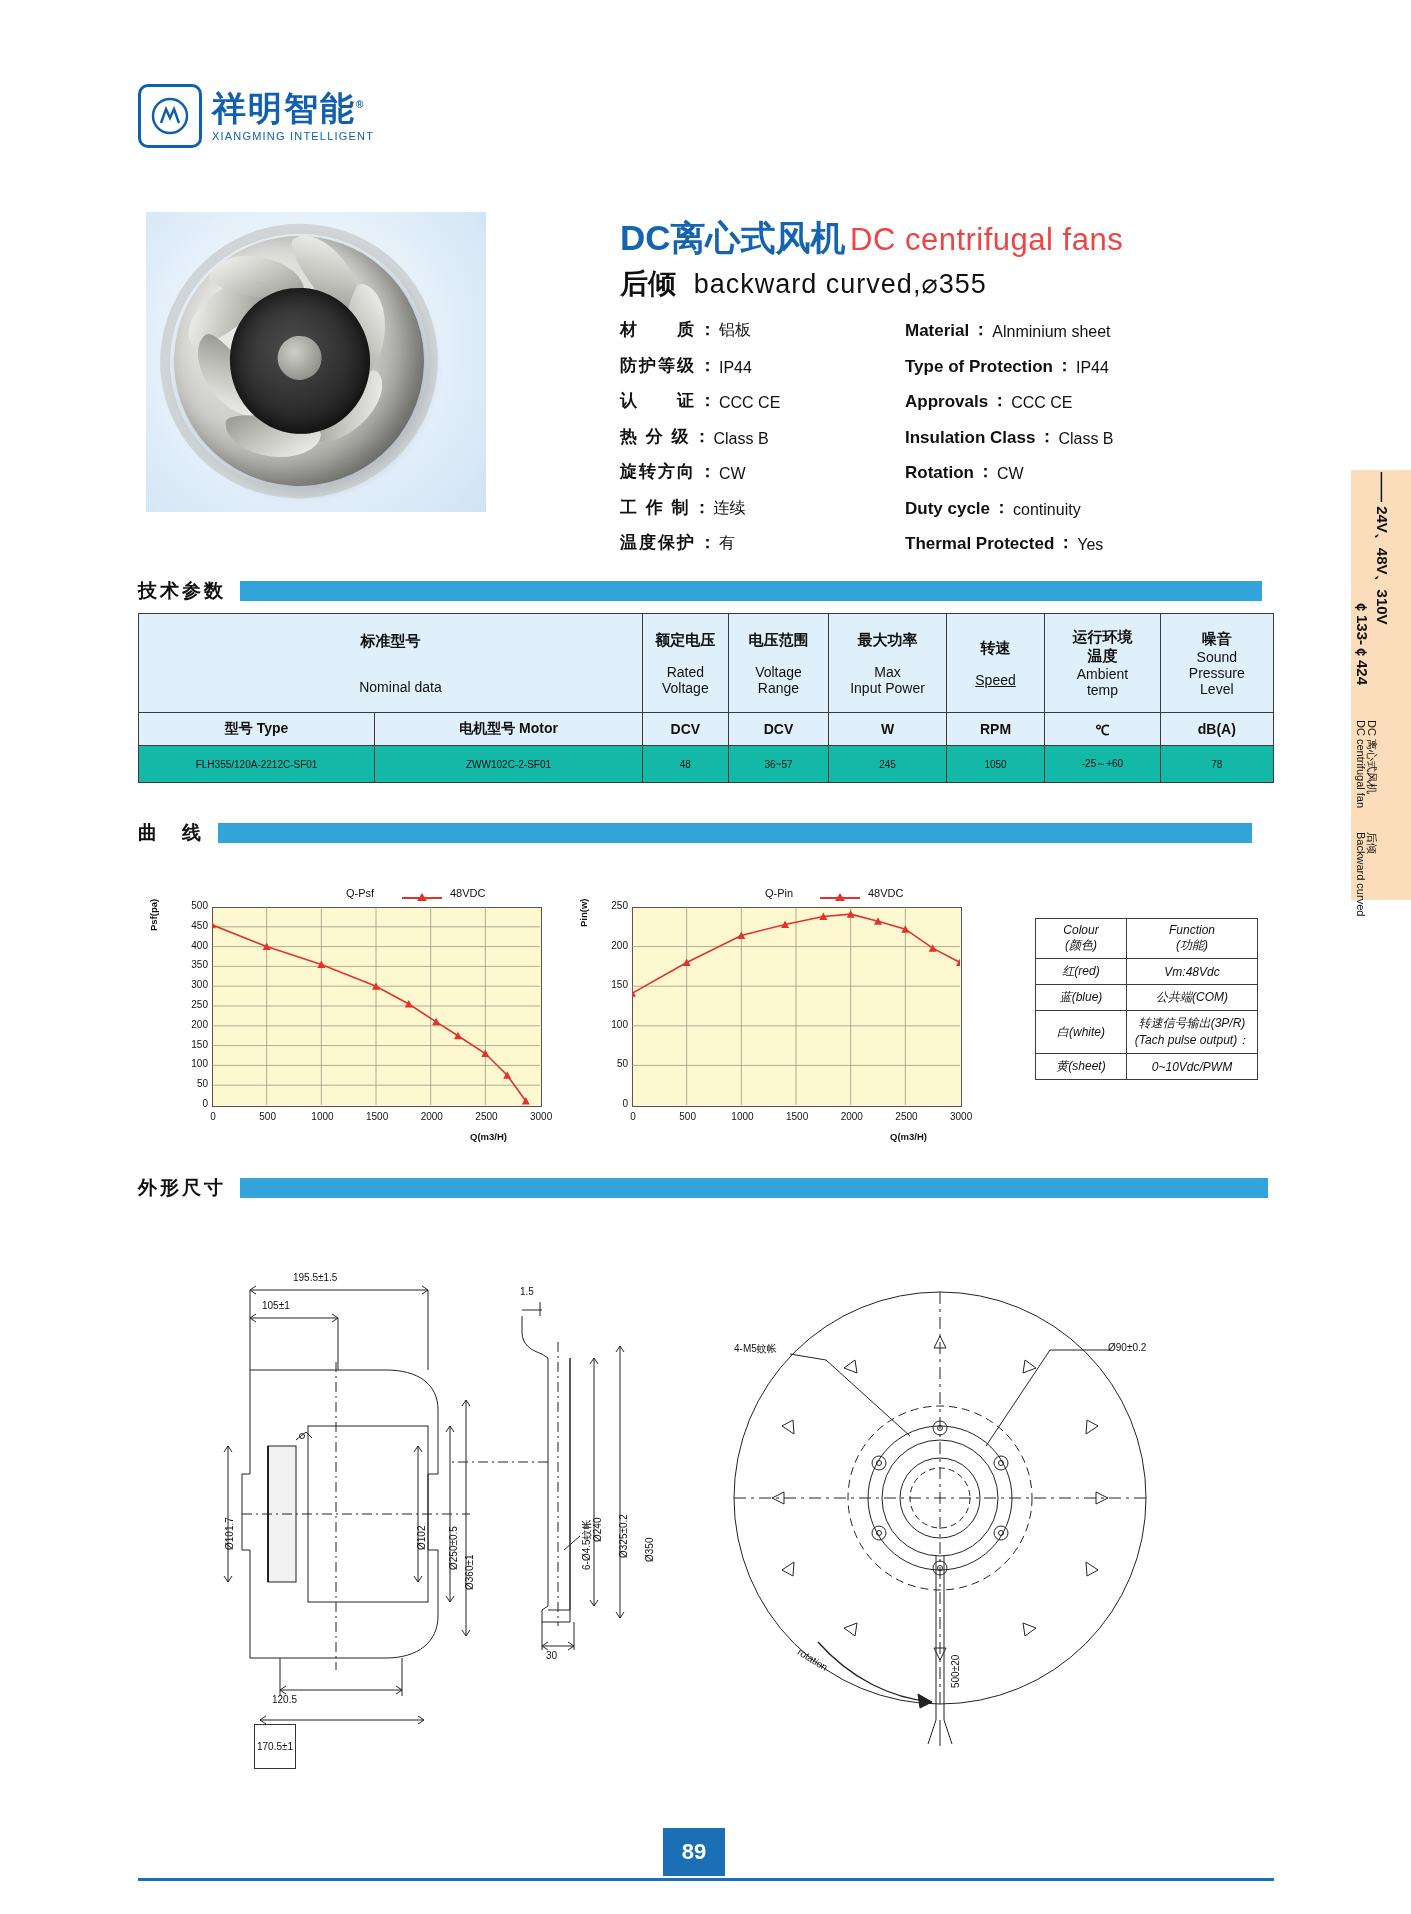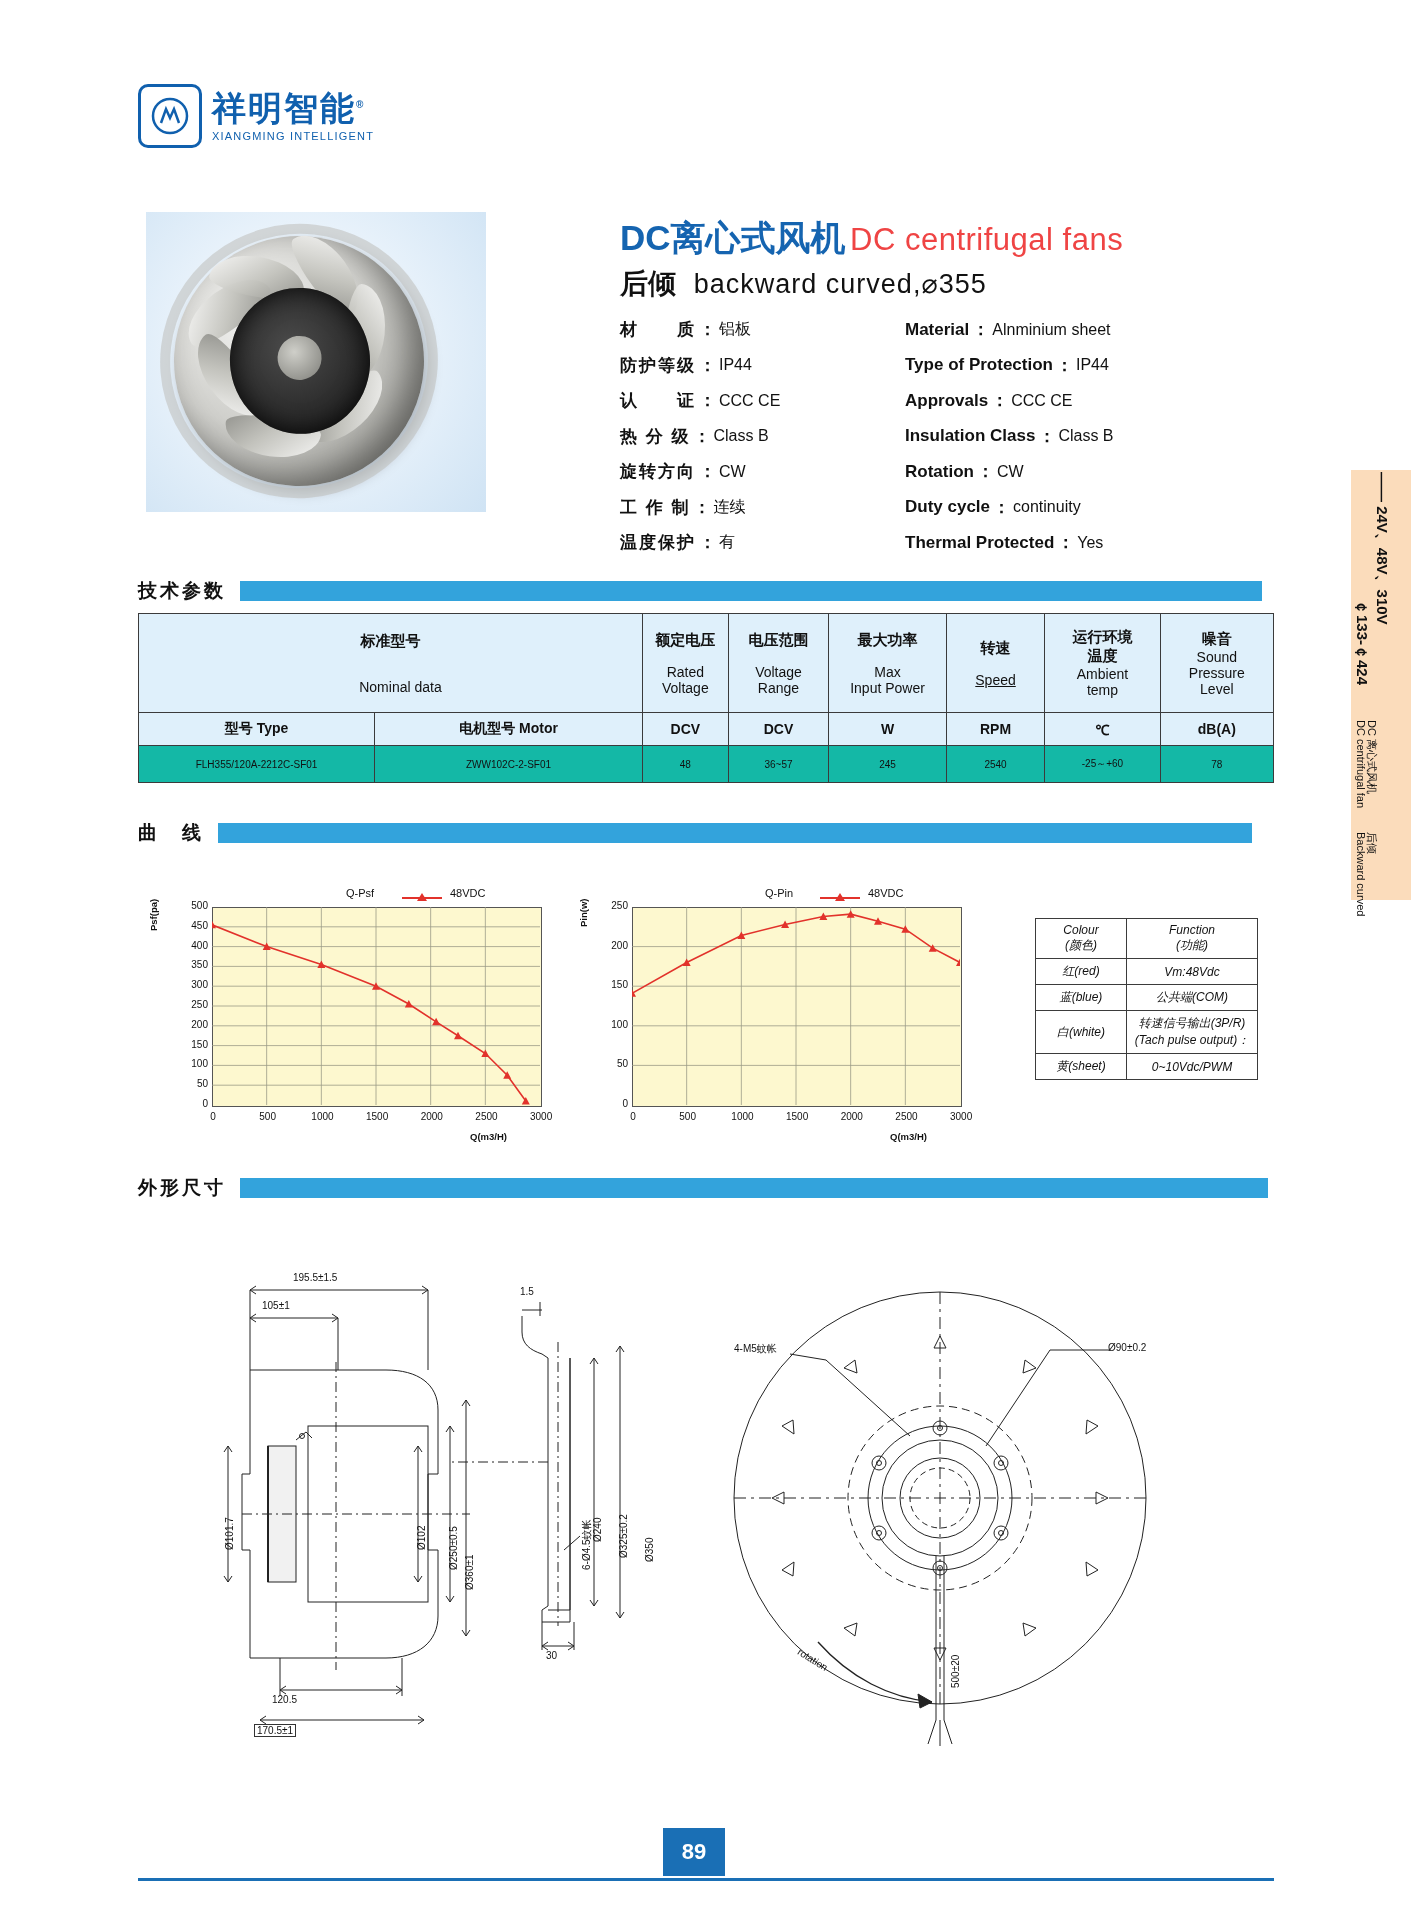--- a/index.html
+++ b/index.html
@@ -42,21 +42,21 @@
   .title-main{position:absolute;left:620px;top:215px;white-space:nowrap;}
   .t-cn{font-size:35px;font-weight:bold;color:#1564b0;font-family:"Liberation Sans",sans-serif;}
   .t-en{font-size:31px;color:#ef4444;letter-spacing:.5px;}
   .title-sub{position:absolute;left:620px;top:265px;white-space:nowrap;}
   .s-cn{font-size:28px;font-weight:bold;color:#111;}
   .s-en{font-size:27px;color:#111;letter-spacing:1px;}
 
   
   .spec-cn{position:absolute;left:620px;top:318px;width:240px;}
   .spec-en{position:absolute;left:905px;top:318px;width:330px;}
-  .spec-row{display:flex;align-items:center;margin-bottom:12.5px;white-space:nowrap;}
+  .spec-row{display:flex;align-items:flex-end;margin-bottom:12.5px;white-space:nowrap;}
   .spec-label{font-size:17px;font-weight:bold;color:#111;}
   .spec-colon{font-size:17px;font-weight:bold;margin:0 3px;}
   .spec-val{font-size:16px;color:#111;}
   .spec-cn .spec-label{letter-spacing:2px;}
 
   
   .sec{position:absolute;display:flex;align-items:center;}
   .sec-title{font-size:19px;font-weight:bold;color:#111;letter-spacing:3px;white-space:nowrap;}
   .sec-bar{height:20px;background:#33a3dc;margin-left:14px;}
 
@@ -273,21 +273,21 @@
       <td>RPM</td>
       <td>℃</td>
       <td>dB(A)</td>
     </tr>
     <tr class="datarow">
       <td>FLH355/120A-2212C-SF01</td>
       <td>ZWW102C-2-SF01</td>
       <td>48</td>
       <td>36~57</td>
       <td>245</td>
-      <td>2540</td>
+      <td>1050</td>
       <td>-25～+60</td>
       <td>78</td>
     </tr>
   </tbody>
     </table>
 
   <div class="sec" style="left:138px;top:820px;width:1136px;">
     <span class="sec-title">曲　线</span>
     <span class="sec-bar" style="width:1034px;"></span>
   </div>
@@ -582,21 +582,21 @@
     </svg>
 
     
     <div class="dim" style="left:143px;top:22px;">195.5±1.5</div>
     <div class="dim" style="left:112px;top:50px;">105±1</div>
     <div class="dimv" style="left:74px;top:300px;">Ø101.7</div>
     <div class="dimv" style="left:266px;top:300px;">Ø102</div>
     <div class="dimv" style="left:298px;top:320px;">Ø250±0.5</div>
     <div class="dimv" style="left:314px;top:340px;">Ø360±1</div>
     <div class="dim" style="left:122px;top:444px;">120.5</div>
-    <div class="dim" style="left:104px;top:474px;border:1px solid #333;padding:0 2px;">170.5±1</div>
+    <div class="dim" style="left:104px;top:474px;border:1px solid #333;padding:16px 2px;">170.5±1</div>
 
     <div class="dim" style="left:370px;top:36px;">1.5</div>
     <div class="dimv" style="left:442px;top:292px;">Ø240</div>
     <div class="dimv" style="left:468px;top:308px;">Ø325±0.2</div>
     <div class="dimv" style="left:430px;top:320px;">6-Ø4.5蚊帐</div>
     <div class="dim" style="left:396px;top:400px;">30</div>
 
     <div class="dim" style="left:584px;top:92px;">4-M5蚊帐</div>
     <div class="dim" style="left:958px;top:92px;">Ø90±0.2</div>
     <div class="dimv" style="left:494px;top:312px;">Ø350</div>

